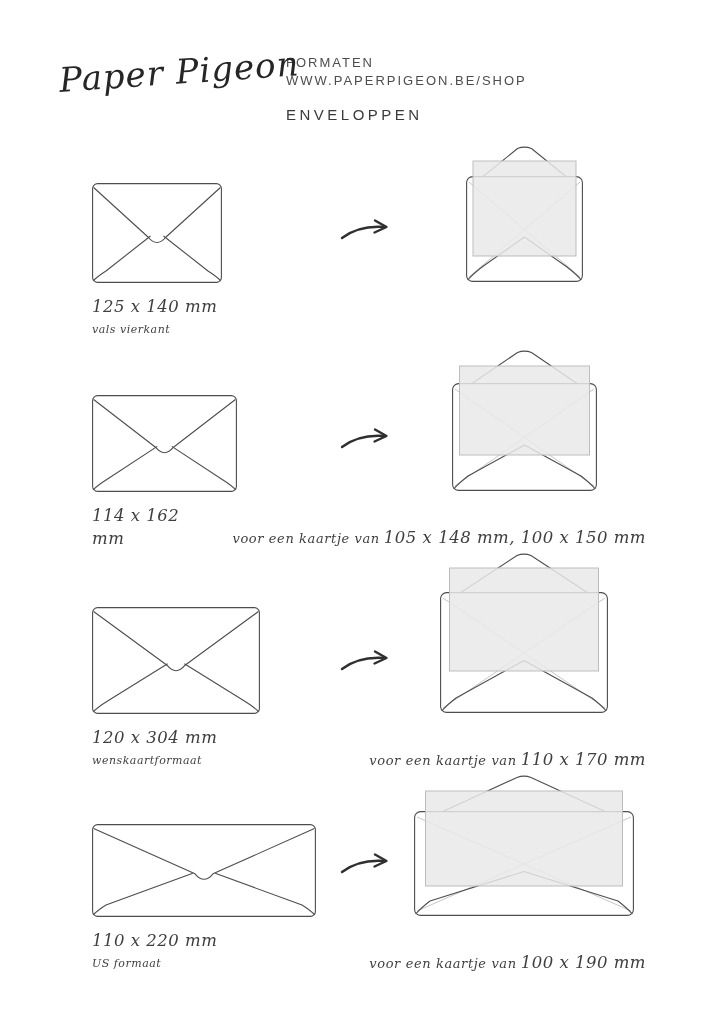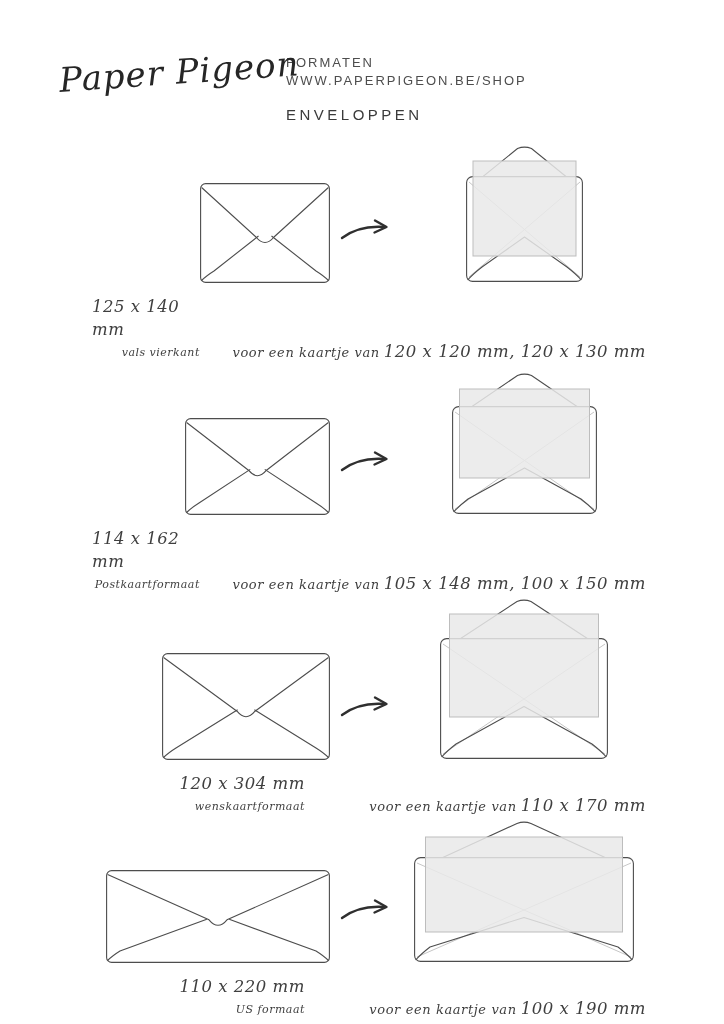--- a/index.html
+++ b/index.html
@@ -42,21 +42,21 @@
   .content{padding-top:6px;}
   .row{display:block;}
   .row-1{margin-top:16px;}
   .row-2{margin-top:8px;}
   .row-3{margin-top:2px;}
   .row-4{margin-top:2px;}
   .figures{display:flex;align-items:flex-end;}
   .labels{display:flex;margin-top:12px;}
   .cell-left{
     width:330px;box-sizing:border-box;padding-left:92px;
-    display:flex;flex-direction:column;align-items:flex-end;justify-content:flex-end;
+    display:flex;flex-direction:column;align-items:flex-start;justify-content:flex-end;
   }
   .cell-mid{width:72px;display:flex;justify-content:center;}
   .cell-right{
     flex:1;box-sizing:border-box;padding-right:78px;
     display:flex;flex-direction:column;align-items:center;justify-content:flex-end;
   }
   .arrow{margin-bottom:40px;}
   
   .script{
     font-family:"DejaVu Serif", serif;
@@ -111,25 +111,20 @@
               <rect x="8" y="16" width="103" height="95" fill="#e9e9e9" fill-opacity="0.85" stroke="#bdbdbd" stroke-width="1"></rect>
             </svg>
         </div>
       </div>
       <div class="labels">
         <div class="cell-left">
           <div class="script size-label">125 x 140 mm</div>
           <div class="script format-label">vals vierkant</div>
         </div>
         <div class="cell-mid"></div>
-        <div class="cell-right">
-          <div class="script fits-label">
-            <span class="fits-prefix">voor een kaartje van</span><span class="fits-sizes">120 x 120 mm, 120 x 130 mm</span>
-          </div>
-        </div>
       </div>
     </section>
 
     <section class="row row-2">
       <div class="figures">
         <div class="cell-left">
           <svg class="env-closed" viewBox="0 0 145 97" width="145" height="97">
               <rect x="0.6" y="0.6" width="143.8" height="95.8" rx="5" fill="#fff" stroke="#4d4d4d" stroke-width="1.1"></rect>
               <path d="M1.6,4.5 L63.5,52.199999999999996 Q72.5,63.199999999999996 81.5,52.199999999999996 L143.4,4.5" fill="none" stroke="#4d4d4d" stroke-width="1.1" stroke-linejoin="round"></path>
               <path d="M1.6,94.5 Q6,90 14,85 L65.25,51.410000000000004" fill="none" stroke="#4d4d4d" stroke-width="1.1"></path>
@@ -149,21 +144,20 @@
               <path d="M4,40 L143,137" fill="none" stroke="#c6c6c6" stroke-width="1"></path>
               <path d="M143,40 L4,137" fill="none" stroke="#c6c6c6" stroke-width="1"></path>
               <path d="M2.6,140 Q8,134 17,127 L73.5,96 L130,127 Q139,134 144.4,140" fill="none" stroke="#4d4d4d" stroke-width="1.1" stroke-linejoin="round"></path>
               <rect x="8.5" y="17" width="130" height="89" fill="#e9e9e9" fill-opacity="0.85" stroke="#bdbdbd" stroke-width="1"></rect>
             </svg>
         </div>
       </div>
       <div class="labels">
         <div class="cell-left">
           <div class="script size-label">114 x 162 mm</div>
-          <div class="script format-label">Postkaartformaat</div>
         </div>
         <div class="cell-mid"></div>
         <div class="cell-right">
           <div class="script fits-label">
             <span class="fits-prefix">voor een kaartje van</span><span class="fits-sizes">105 x 148 mm, 100 x 150 mm</span>
           </div>
         </div>
       </div>
     </section>
 

